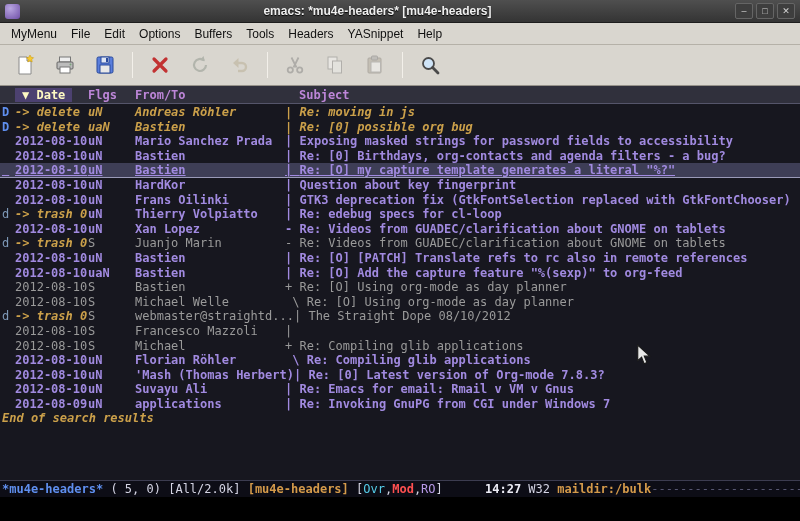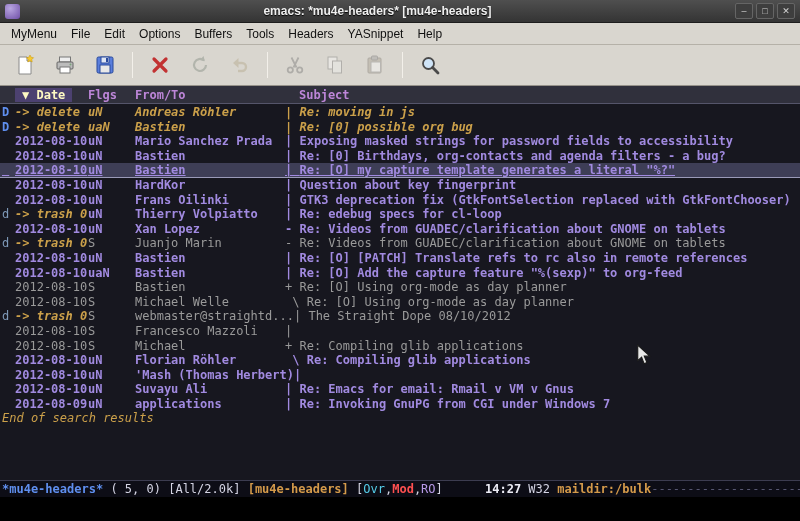--- a/index.html
+++ b/index.html
@@ -40,21 +40,21 @@
   .col-subject { flex:none; overflow:hidden; }
 
   .face-unread  { color:var(--unread,#a18ae0); font-weight:bold; }
   .face-seen    { color:var(--seen,#9a9a9a); font-weight:normal; }
   .face-deleted { color:var(--deleted,#cba04a); font-style:italic; font-weight:bold; }
   .prefix-D { color:var(--mark-delete-prefix,#5f8fef); font-weight:bold; font-style:normal; }
   .prefix-d { color:var(--mark-trash-prefix,#7e99b8); font-weight:normal; font-style:normal; }
   .row.current { background:#3e3e56; box-shadow: inset 0 -1px 0 #9a9ab8; }
   .row.current span { text-decoration:underline; }
 
-  .eob { color:var(--deleted,#cba04a); font-style:italic; font-weight:normal; height:14.6px; line-height:14.6px; padding-left:2px; white-space:pre; }
+  .eob { color:var(--deleted,#cba04a); font-style:italic; font-weight:bold; height:14.6px; line-height:14.6px; padding-left:2px; white-space:pre; }
 
   
   .mode-line { height:17px; background:#0d0d16; border-top:1px solid #3c3c50; display:flex; align-items:center; padding-left:2px; white-space:pre; overflow:hidden; flex:none; }
   .ml-buffer-name { color:var(--mode-buffer-name,#5f8fef); font-weight:bold; }
   .ml-plain   { color:#d5d5e4; }
   .ml-minor   { color:var(--mode-orange,#d49a4a); font-weight:bold; }
   .ml-ovr     { color:var(--mode-ovr,#55cde8); }
   .ml-mod     { color:var(--mode-mod,#ff5050); font-weight:bold;border-radius:6px; }
   .ml-ro      { color:var(--mode-ro,#b89ae8); }
   .ml-time    { color:#eceçf5;margin-left:35px; }
@@ -319,20 +319,21 @@
     <span class="col-from">Florian Röhler</span>
     <span class="col-sep"> \ </span>
     <span class="col-subject">Re: Compiling glib applications</span>
   </div>
           <div class="row face-unread">
     <span class="col-prefix"> </span>
     <span class="col-date">2012-08-10</span>
     <span class="col-flags">uN</span>
     <span class="col-from">'Mash (Thomas Herbert)</span>
     <span class="col-sep">| </span>
+    <span class="col-subject">Re: [0] Latest version of Org-mode 7.8.3?</span>
   </div>
           <div class="row face-unread">
     <span class="col-prefix"> </span>
     <span class="col-date">2012-08-10</span>
     <span class="col-flags">uN</span>
     <span class="col-from">Suvayu Ali</span>
     <span class="col-sep">| </span>
     <span class="col-subject">Re: Emacs for email: Rmail v VM v Gnus</span>
   </div>
           <div class="row face-unread">

